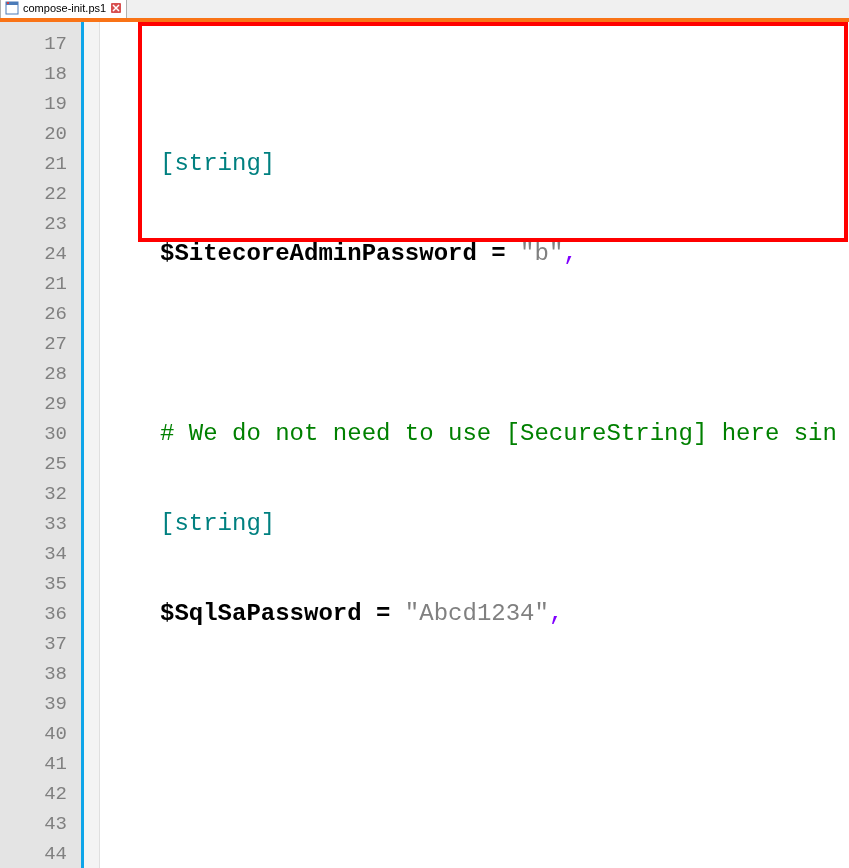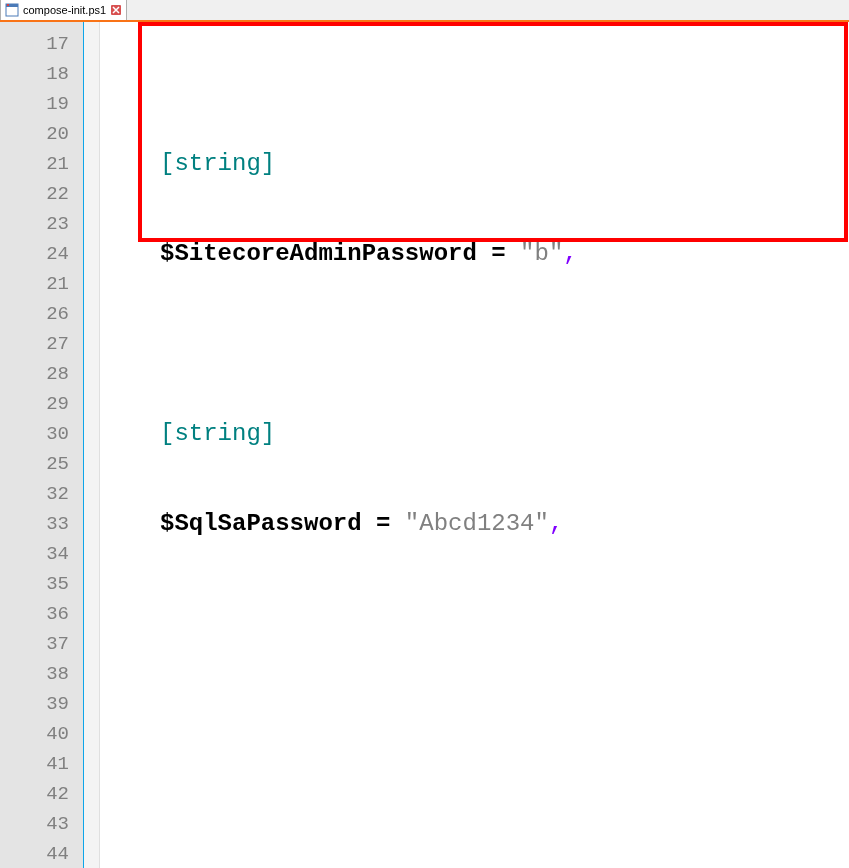--- a/index.html
+++ b/index.html
@@ -8,21 +8,21 @@
   font-size: 19px;
   background: #fff;
   width: 849px;
   height: 868px;
   overflow: hidden;
   position: relative;
 }
 .tab-bar {
   height: 22px;
   background: #f0f0f0;
-  border-bottom: 2px solid #f97316;
+  border-bottom: 4px solid #f97316;
   display: flex;
   align-items: flex-end;
 }
 .tab {
   display: flex;
   align-items: center;
   height: 21px;
   background: #fff;
   border: 1px solid #b0b0b0;
   border-bottom: none;
@@ -48,21 +48,21 @@
 }
 .editor {
   display: flex;
   height: calc(100% - 22px);
   background: #fff;
   position: relative;
 }
 .gutter {
   width: 84px;
   background: #e4e4e4;
-  border-right: 1px solid #0ea5e9;
+  border-right: 3px solid #0ea5e9;
   color: #808080;
   text-align: right;
   padding: 7px 14px 0 0;
   font-size: 19px;
   line-height: 30px;
   flex-shrink: 0;
 }
 .gutter .ln { height: 30px; }
 .margin-strip {
   width: 16px;
@@ -145,20 +145,21 @@
     <div class="ln">43</div>
     <div class="ln">44</div>
   </div>
   <div class="margin-strip"></div>
   <div class="code">
     <div class="highlight-box" style="top:0px;left:38px;width:710px;height:220px;"></div>
 
     <div class="row indent2"><span class="tok-type">[string]</span></div>
     <div class="row indent2"><span class="tok-var">$SitecoreAdminPassword</span><span class="tok-var"> = </span><span class="tok-str">"</span><span class="tok-str">b</span><span class="tok-str">"</span><span class="tok-punc">,</span></div>
     <div class="row indent2"></div>
+    <div class="row indent2"><span class="tok-comment"># We do not need to use [SecureString] here sin</span></div>
     <div class="row indent2"><span class="tok-type">[string]</span></div>
     <div class="row indent2"><span class="tok-var">$SqlSaPassword</span><span class="tok-var"> = </span><span class="tok-str">"</span><span class="tok-str">Abcd1234</span><span class="tok-str">"</span><span class="tok-punc">,</span></div>
     <div class="row indent2"></div>
     
     
     
     
     
     
     

